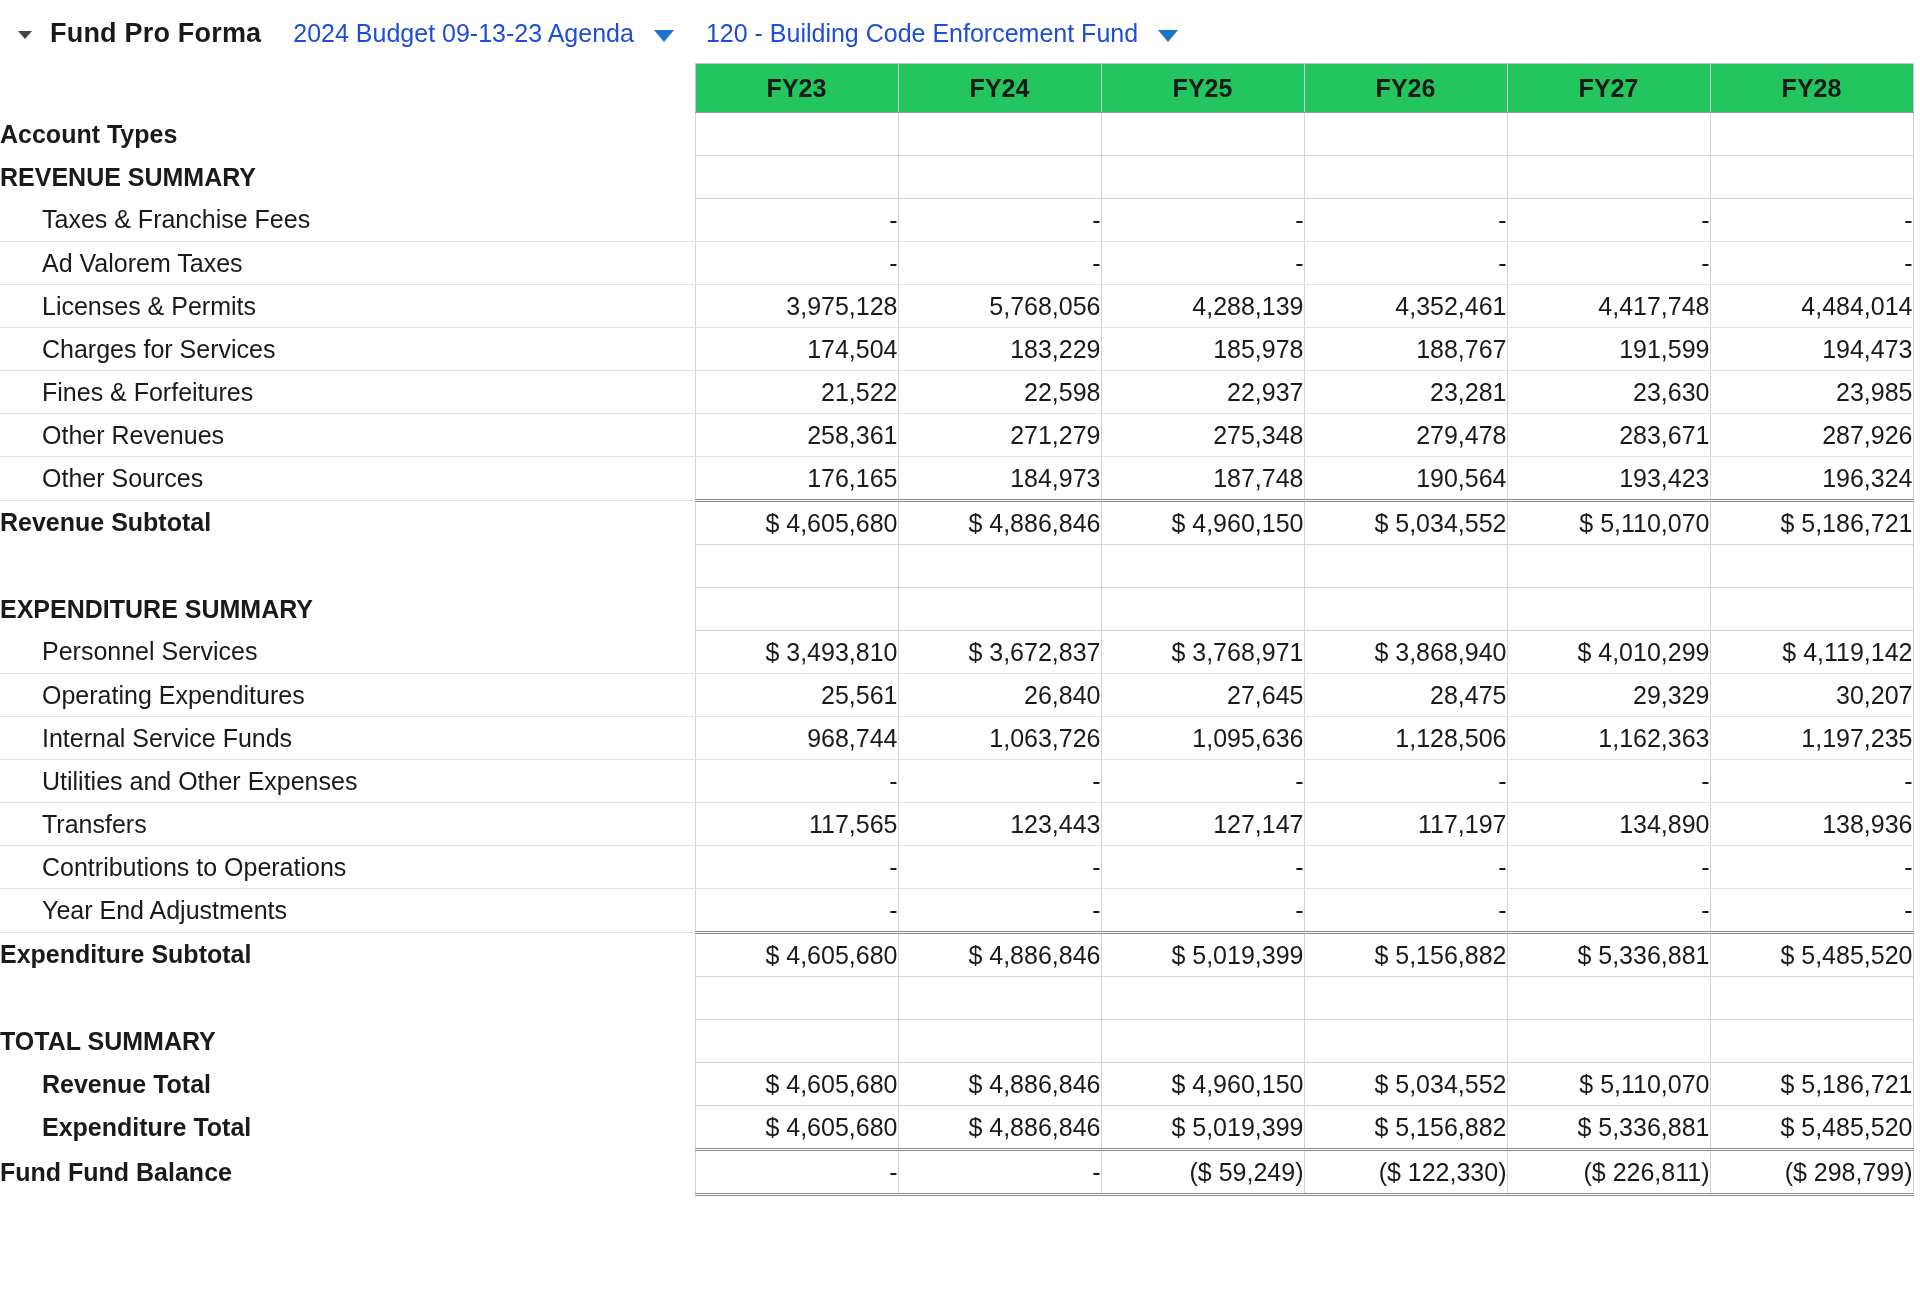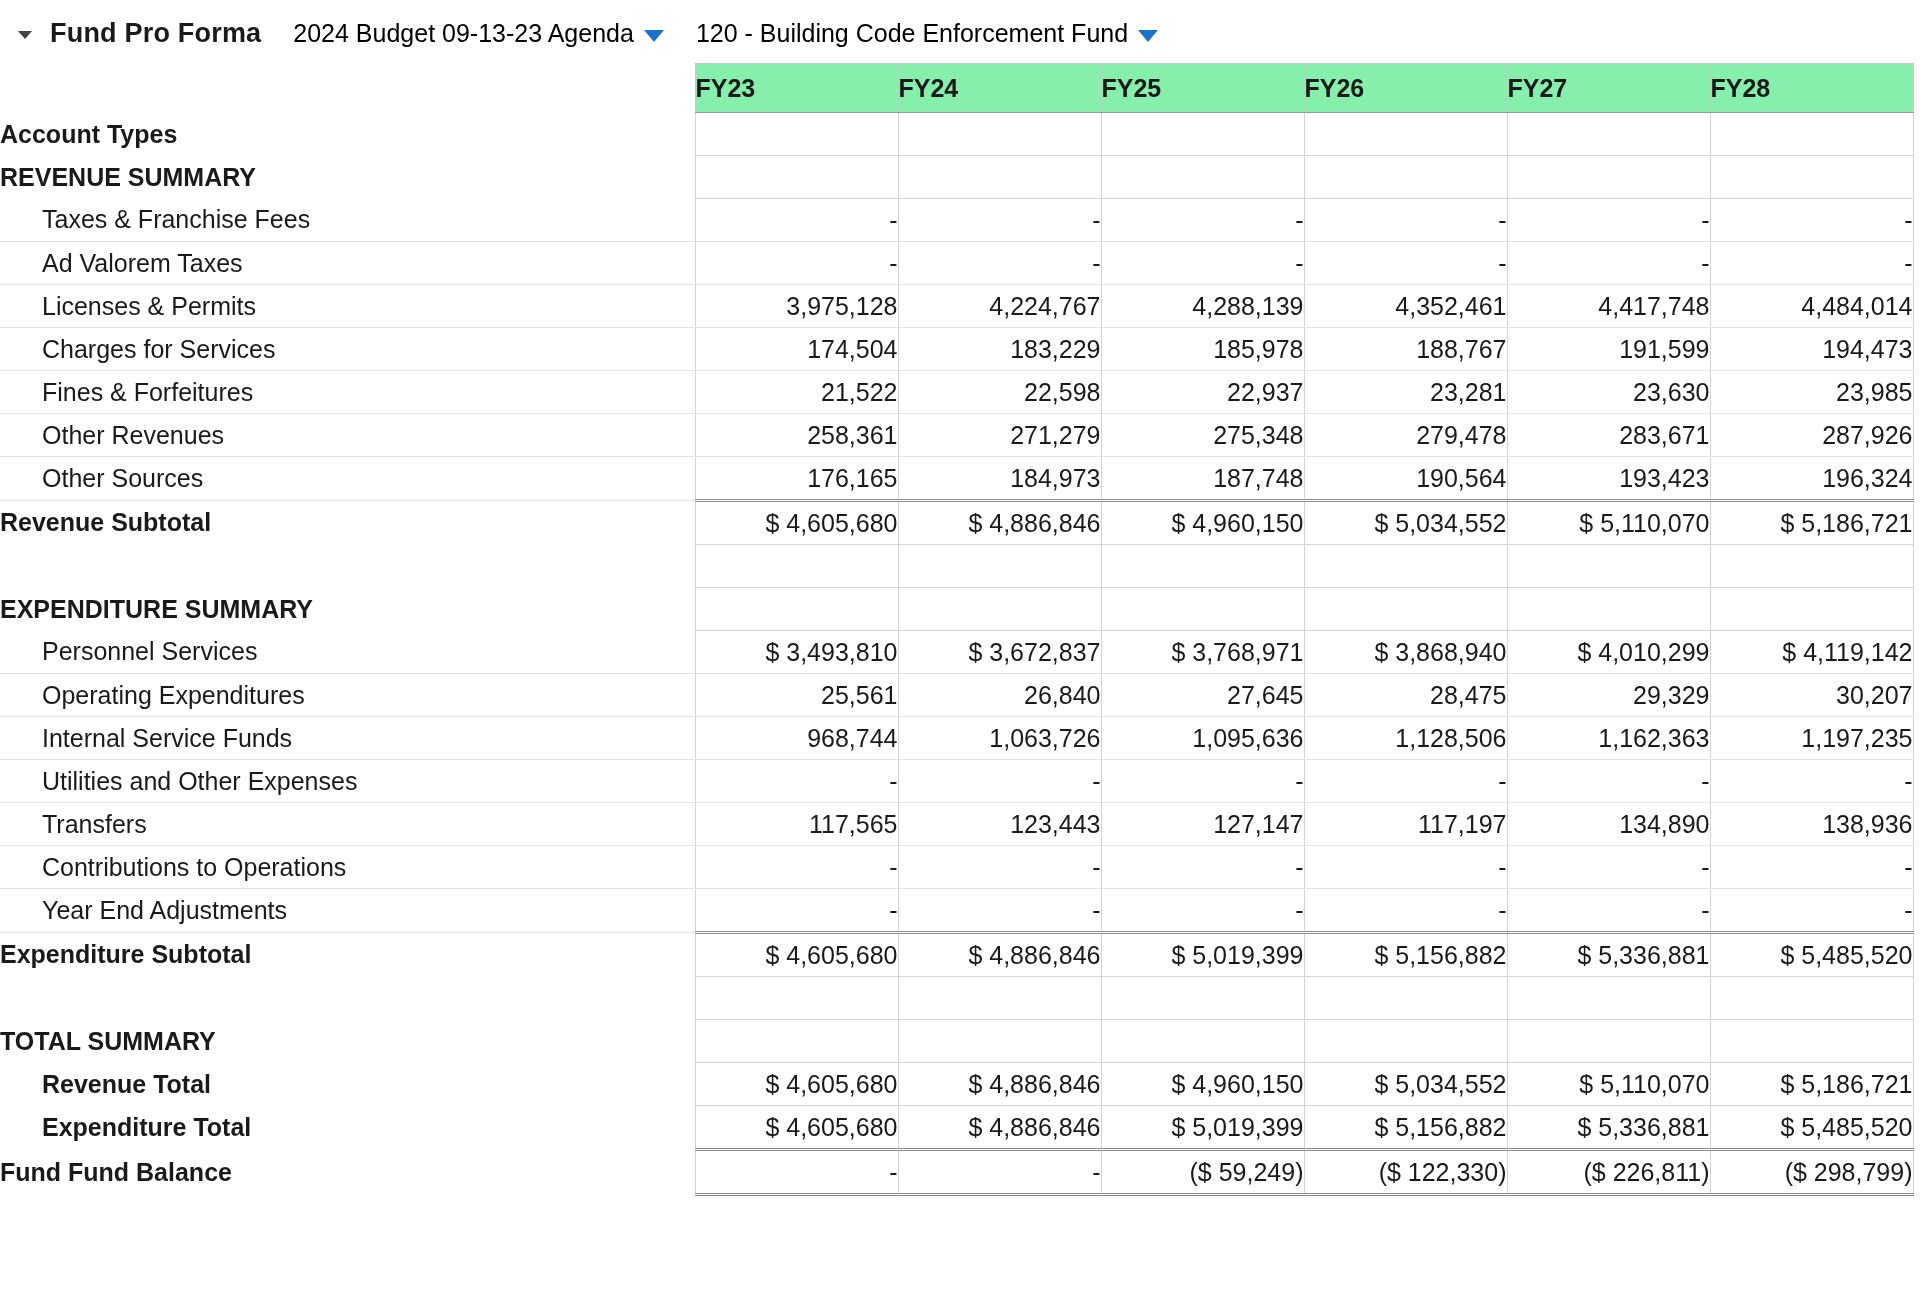--- a/index.html
+++ b/index.html
@@ -34,22 +34,22 @@
   .collapse-caret svg { display: block; }
   .header-title {
     font-size: 27px;
     font-weight: bold;
     color: #1a1a1a;
     letter-spacing: .2px;
   }
   .header-select {
     display: flex;
     align-items: center;
-    gap: 10px;
-    color: #000000;
+    gap: 20px;
+    color: #1d4ed8;
     font-size: 25px;
     cursor: pointer;
     margin-left: 18px;
   }
   .header-select .caret {
     display: inline-block;
     width: 0;
     height: 0;
     border-left: 10px solid transparent;
     border-right: 10px solid transparent;
@@ -75,24 +75,24 @@
   table.proforma th, table.proforma td {
     padding: 0;
     vertical-align: middle;
   }
 
   thead th.label-head {
     border: none;
     background: #ffffff;
   }
   thead th.yr-head {
-    background: #86efac;
+    background: #22c55e;
     border: 1px solid #c8c8c8;
     border-bottom: 1px solid #9a9a9a;
-    text-align: left;
+    text-align: center;
     font-size: 25px;
     font-weight: bold;
     height: 48px;
     color: #1a1a1a;
   }
 
   td.label {
     height: 42px;
     font-size: 25px;
     padding-left: 8px;
@@ -210,21 +210,21 @@
           <td class="val">-</td>
           <td class="val">-</td>
           <td class="val">-</td>
           <td class="val">-</td>
           <td class="val">-</td>
           <td class="val">-</td>
         </tr>
         <tr class="">
           <td class="label indent">Licenses &amp; Permits</td>
           <td class="val">3,975,128</td>
-          <td class="val">4,224,767</td>
+          <td class="val">5,768,056</td>
           <td class="val">4,288,139</td>
           <td class="val">4,352,461</td>
           <td class="val">4,417,748</td>
           <td class="val">4,484,014</td>
         </tr>
         <tr class="">
           <td class="label indent">Charges for Services</td>
           <td class="val">174,504</td>
           <td class="val">183,229</td>
           <td class="val">185,978</td>

